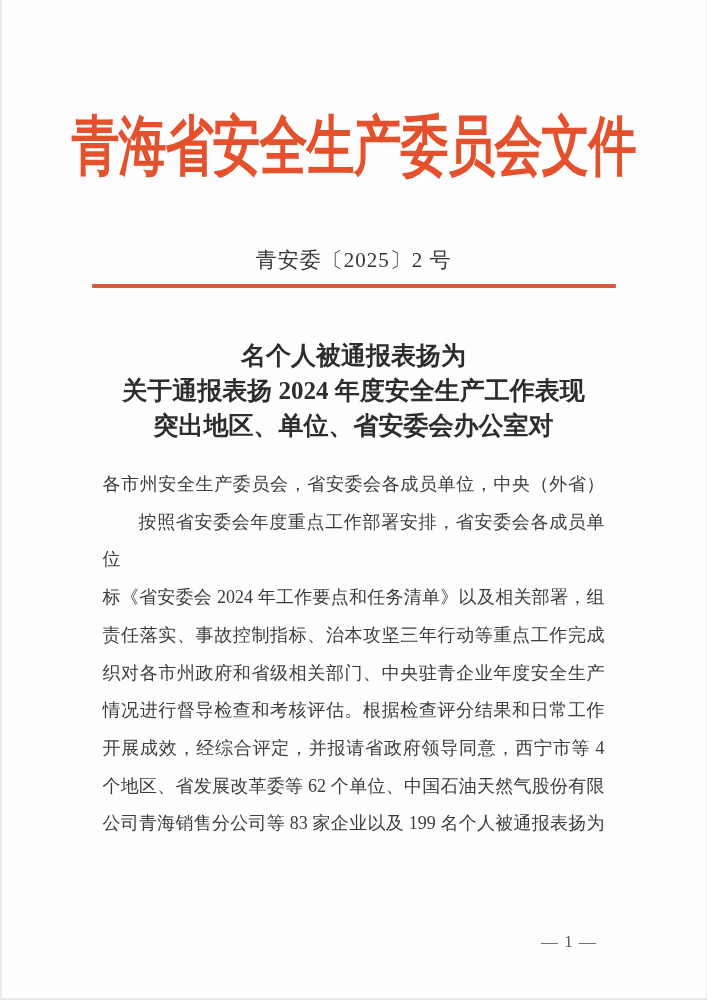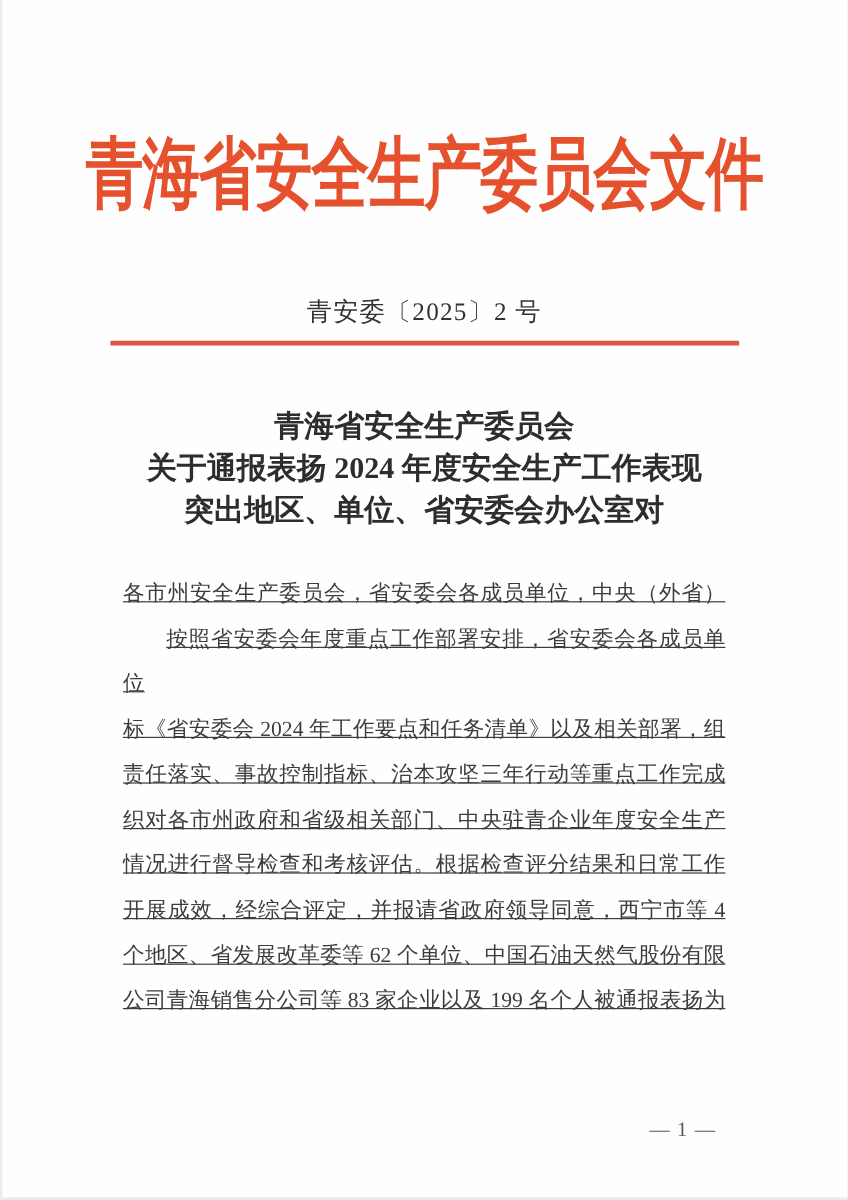--- a/index.html
+++ b/index.html
@@ -50,26 +50,25 @@
   }
   .doc-title {
     margin-top: 50px;
     text-align: center;
     font-size: 25px;
     font-weight: bold;
     line-height: 35px;
     color: var(--title-text, #2d2d2d);
   }
   .body-text {
-    margin: 33px auto 0 auto;
+    margin: 23px auto 0 auto;
     width: 502px;
     font-size: 18px;
     line-height: 37.7px;
     color: var(--body-text, #3c3c3c);
-    text-decoration: underline;
   }
   .line {
     text-align: justify;
   }
   .line.full {
     text-align-last: justify;
   }
   .line.short {
     text-align-last: left;
   }
@@ -92,21 +91,21 @@
 
   <div class="banner">
     <span class="banner-text">青海省安全生产委员会文件</span>
   </div>
 
   <div class="doc-number">青安委〔2025〕2 号</div>
 
   <div class="red-rule"></div>
 
   <div class="doc-title">
-    <div class="doc-title-line">青海省安全生产委员会</div>
+    <div class="doc-title-line">名个人被通报表扬为</div>
     <div class="doc-title-line">关于通报表扬 2024 年度安全生产工作表现</div>
     <div class="doc-title-line">突出地区、单位、省安委会办公室对</div>
   </div>
 
   <div class="body-text">
     <div class="line full">各市州安全生产委员会，省安委会各成员单位，中央（外省）</div>
     <div class="line full indent">按照省安委会年度重点工作部署安排，省安委会各成员单位</div>
     <div class="line full">标《省安委会 2024 年工作要点和任务清单》以及相关部署，组</div>
     <div class="line full">责任落实、事故控制指标、治本攻坚三年行动等重点工作完成</div>
     <div class="line full">织对各市州政府和省级相关部门、中央驻青企业年度安全生产</div>

